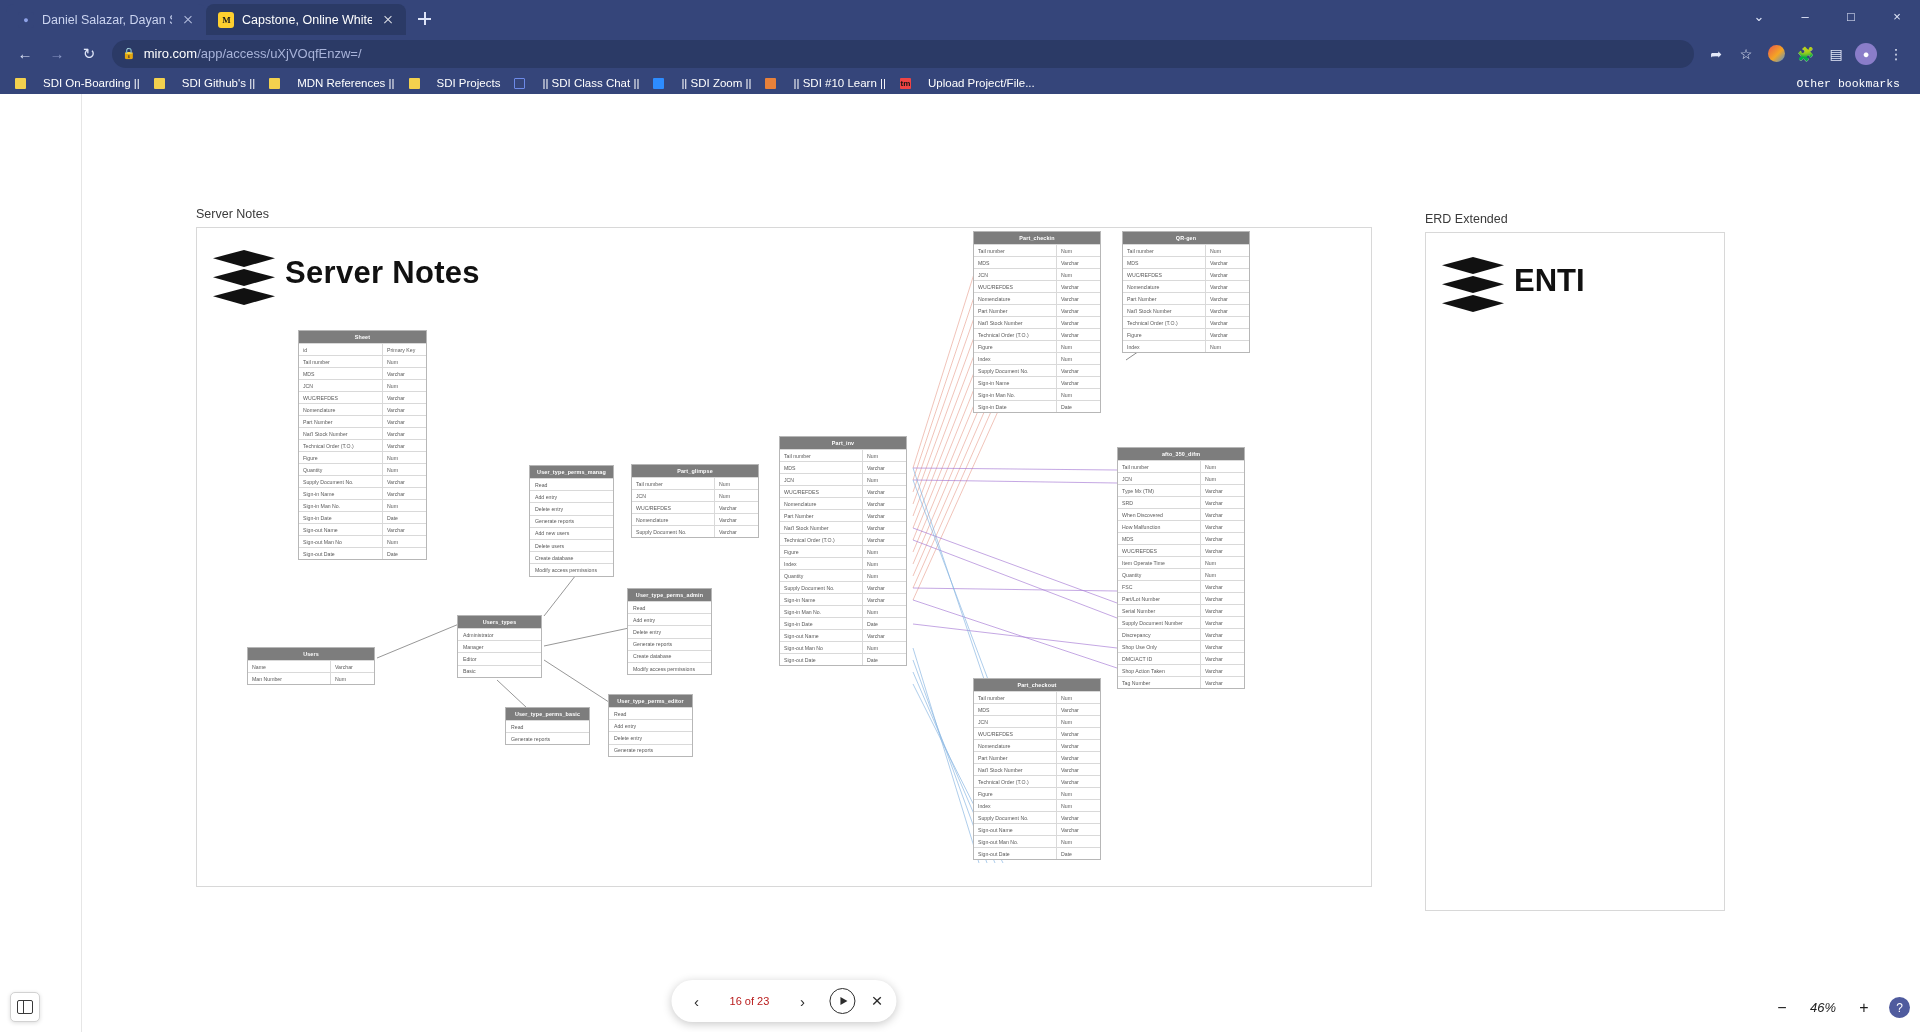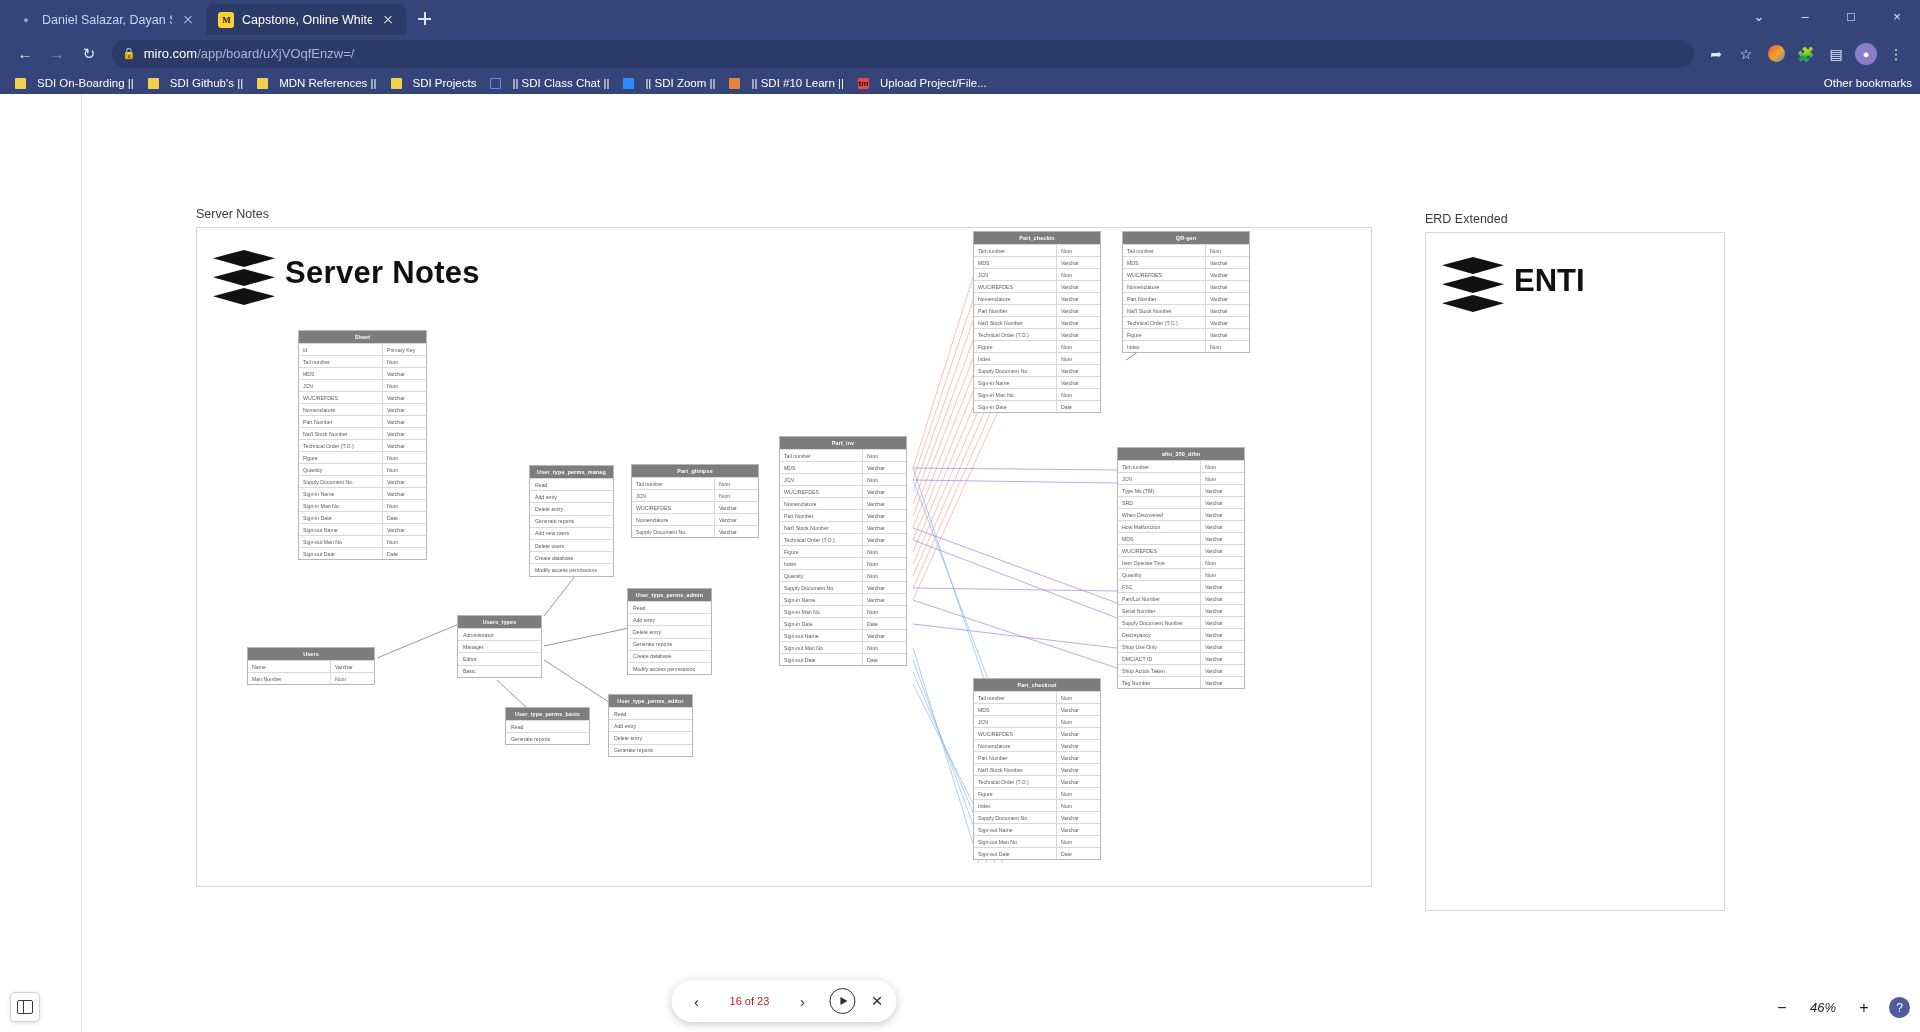--- a/index.html
+++ b/index.html
@@ -62,33 +62,33 @@
              background:linear-gradient(135deg,#e8554f,#f5a623 55%,#4a90d9);
              display:block; }
   .avatarbtn { width:22px; height:22px; border-radius:50%;
                background:#8a7dc9; color:#fff; font-size:11px;
                display:flex; align-items:center; justify-content:center; }
 
   
   .bookmarks { height:22px; background:#35457a; display:flex; align-items:center;
                padding:0 8px; gap:0; font-size:11.5px; color:#ffffff;
                position:relative; }
-  .bm { display:flex; align-items:center; gap:11px; padding:0 7px; height:20px;
+  .bm { display:flex; align-items:center; gap:17px; padding:0 7px; height:20px;
         white-space:nowrap; }
   .bm .bmico { width:11px; height:11px; flex:none; border-radius:1px;
                display:inline-block; }
   .ico-folder { background:#f3d14e; }
   .ico-circle { border-radius:50%; background:#35457a;
                 border:1.5px solid #6d8ae8; }
   .ico-cam { background:#2d8cff; border-radius:2px; }
   .ico-fire { background:#e8813a; border-radius:2px; }
   .ico-tm   { background:#ef4444; color:#111; font-size:8px; font-weight:bold;
               text-align:center; line-height:11px; width:15px; border-radius:1px;}
-  .bm-right { position:absolute; right:8px; display:flex; align-items:flex-end;
-              gap:5px; }
+  .bm-right { position:absolute; right:20px; display:flex; align-items:flex-end;
+              gap:5px;font-family:Liberation Mono, monospace; }
 
   
   .page { flex:1; background:#ffffff; position:relative; overflow:hidden; }
 
   
   .frame-label { position:absolute; font-size:12.5px; color:#3a3a3a; }
   .left-strip { position:absolute; left:0; top:0; width:82px; height:100%;
                 background:#ffffff; border-right:1px solid #e6e6e6; }
 
   .frame { position:absolute; background:#ffffff; border:1px solid #d8d8d8; }
@@ -193,21 +193,21 @@
         <span>←</span>
       </div>
     <div class="navbtn dim">
         <span>→</span>
       </div>
     <div class="navbtn">
         <span>↻</span>
       </div>
     <div class="omni">
       <span class="lock">🔒</span>
-      <span class="url"><span>miro.com</span><span class="dim">/app/board/uXjVOqfEnzw=/</span></span>
+      <span class="url"><span>miro.com</span><span class="dim">/app/access/uXjVOqfEnzw=/</span></span>
     </div>
     <div class="tbicon">➦</div>
     <div class="tbicon">☆</div>
     <div class="tbicon">
         <span class="ext-red"></span>
       </div>
     <div class="tbicon puzzle">🧩</div>
     <div class="tbicon">▤</div>
     <div class="tbicon">
         <span class="avatarbtn">●</span>

